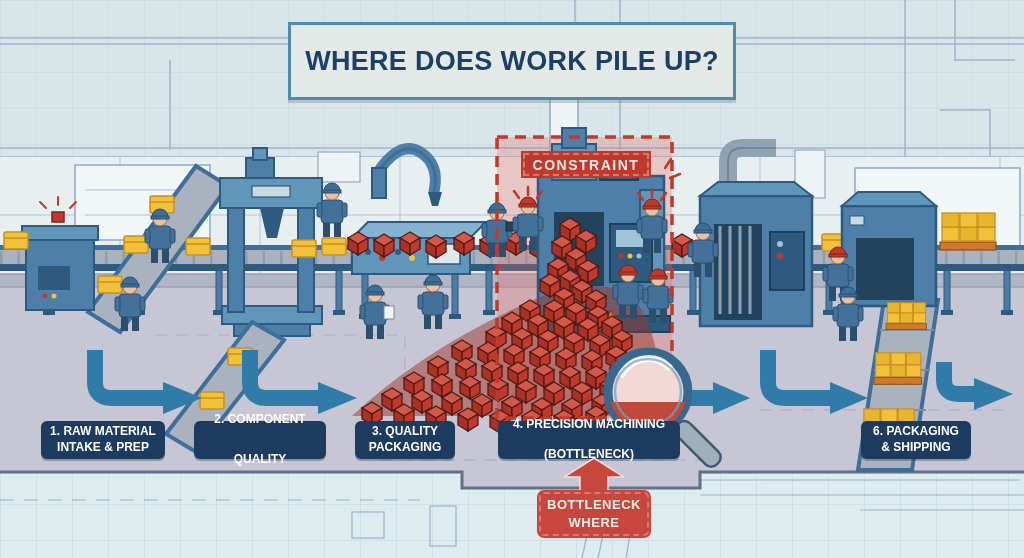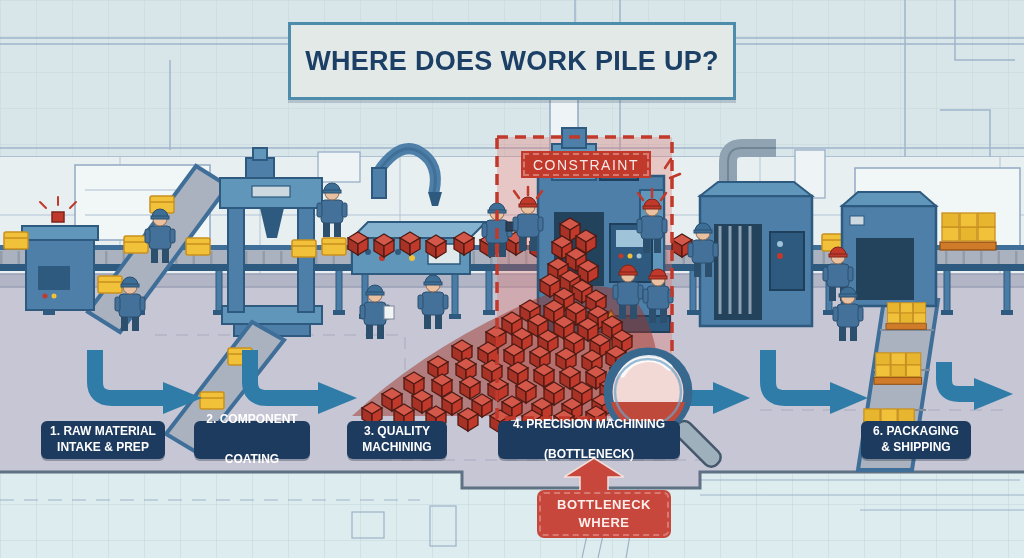--- a/index.html
+++ b/index.html
@@ -18,30 +18,30 @@
   .stage-wrap{position:absolute;left:0;top:0;width:1024px;height:558px;}
   svg.scene{position:absolute;left:0;top:0;}
   .overlay{position:absolute;left:0;top:0;width:1024px;height:558px;pointer-events:none;}
   .title-box{position:absolute;left:288px;top:22px;width:448px;height:78px;
     background:var(--title-bg);border:3px solid var(--title-border);
     display:flex;flex-direction:column;align-items:center;justify-content:center;
     box-shadow:0 3px 0 rgba(70,90,110,.25);}
   .title-box div{font-size:27px;font-weight:bold;color:var(--title-text);
     line-height:1.22;letter-spacing:.3px;white-space:nowrap;}
   .constraint-tag{position:absolute;left:521px;top:151px;width:130px;height:27px;
-    background:var(--red);color:#f6e9e7;font-size:14px;font-weight:normal;letter-spacing:1.5px;
+    background:var(--red);color:#f6e9e7;font-size:14px;font-weight:bold;letter-spacing:1.5px;
     display:flex;align-items:center;justify-content:center;
     outline:2px dashed rgba(255,240,235,.35);outline-offset:-4px;}
   .pill{position:absolute;top:421px;height:38px;background:var(--navy);border-radius:6px;
     color:#fff;font-size:12px;font-weight:bold;line-height:1.3;text-align:center;
     display:flex;flex-direction:column;align-items:center;justify-content:center;
     box-shadow:0 2px 0 rgba(40,55,75,.35);padding:2px 8px;white-space:nowrap;}
-  .p1{left:41px;width:124px;} .p2{left:194px;width:116px;gap:24px;} .p3{left:347px;width:100px;}
+  .p1{left:41px;width:124px;} .p2{left:194px;width:132px;gap:24px;} .p3{left:355px;width:100px;}
   .p4{left:498px;width:182px;gap:14px;} .p5{left:718px;width:100px;} .p6{left:861px;width:110px;}
-  .callout{position:absolute;left:537px;top:490px;width:134px;height:48px;background:var(--callout-red);
+  .callout{position:absolute;left:537px;top:490px;width:114px;height:48px;background:var(--callout-red);
     border-radius:7px;color:#fdeeec;font-size:13px;font-weight:bold;line-height:1.35;text-align:center;
     display:flex;flex-direction:column;align-items:center;justify-content:center;letter-spacing:.5px;
     outline:2px dashed rgba(255,240,235,.3);outline-offset:-4px;}
   .callout-arrow{position:absolute;left:564px;top:458px;width:60px;height:34px;}
 </style>
 </head>
 <body>
 
 <div class="stage-wrap">
 
@@ -426,25 +426,25 @@
   </div>
 
   <div class="constraint-tag">CONSTRAINT</div>
 
   <div class="pill p1">
     <div>1. RAW MATERIAL</div>
     <div>INTAKE &amp; PREP</div>
   </div>
   <div class="pill p2">
     <div>2. COMPONENT</div>
-    <div>COATING</div>
+    <div>QUALITY</div>
   </div>
   <div class="pill p3">
     <div>3. QUALITY</div>
-    <div>MACHINING</div>
+    <div>PACKAGING</div>
   </div>
   <div class="pill p4">
     <div>4. PRECISION MACHINING</div>
     <div>(BOTTLENECK)</div>
   </div>
   <div class="pill p6">
     <div>6. PACKAGING</div>
     <div>&amp; SHIPPING</div>
   </div>
 

